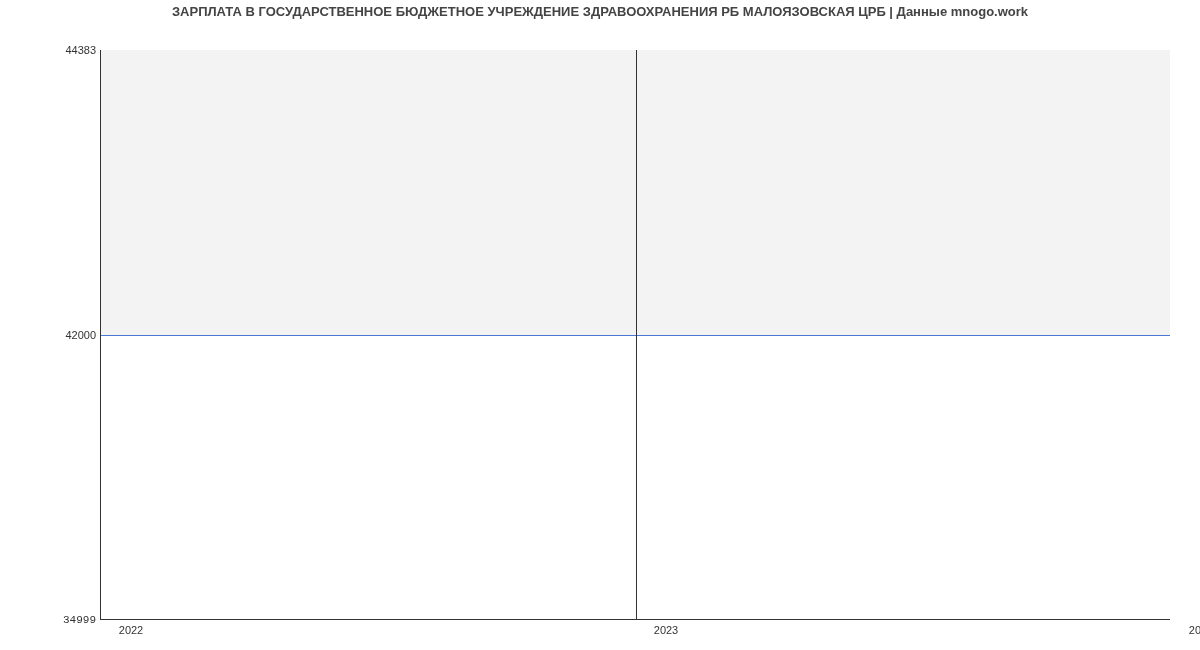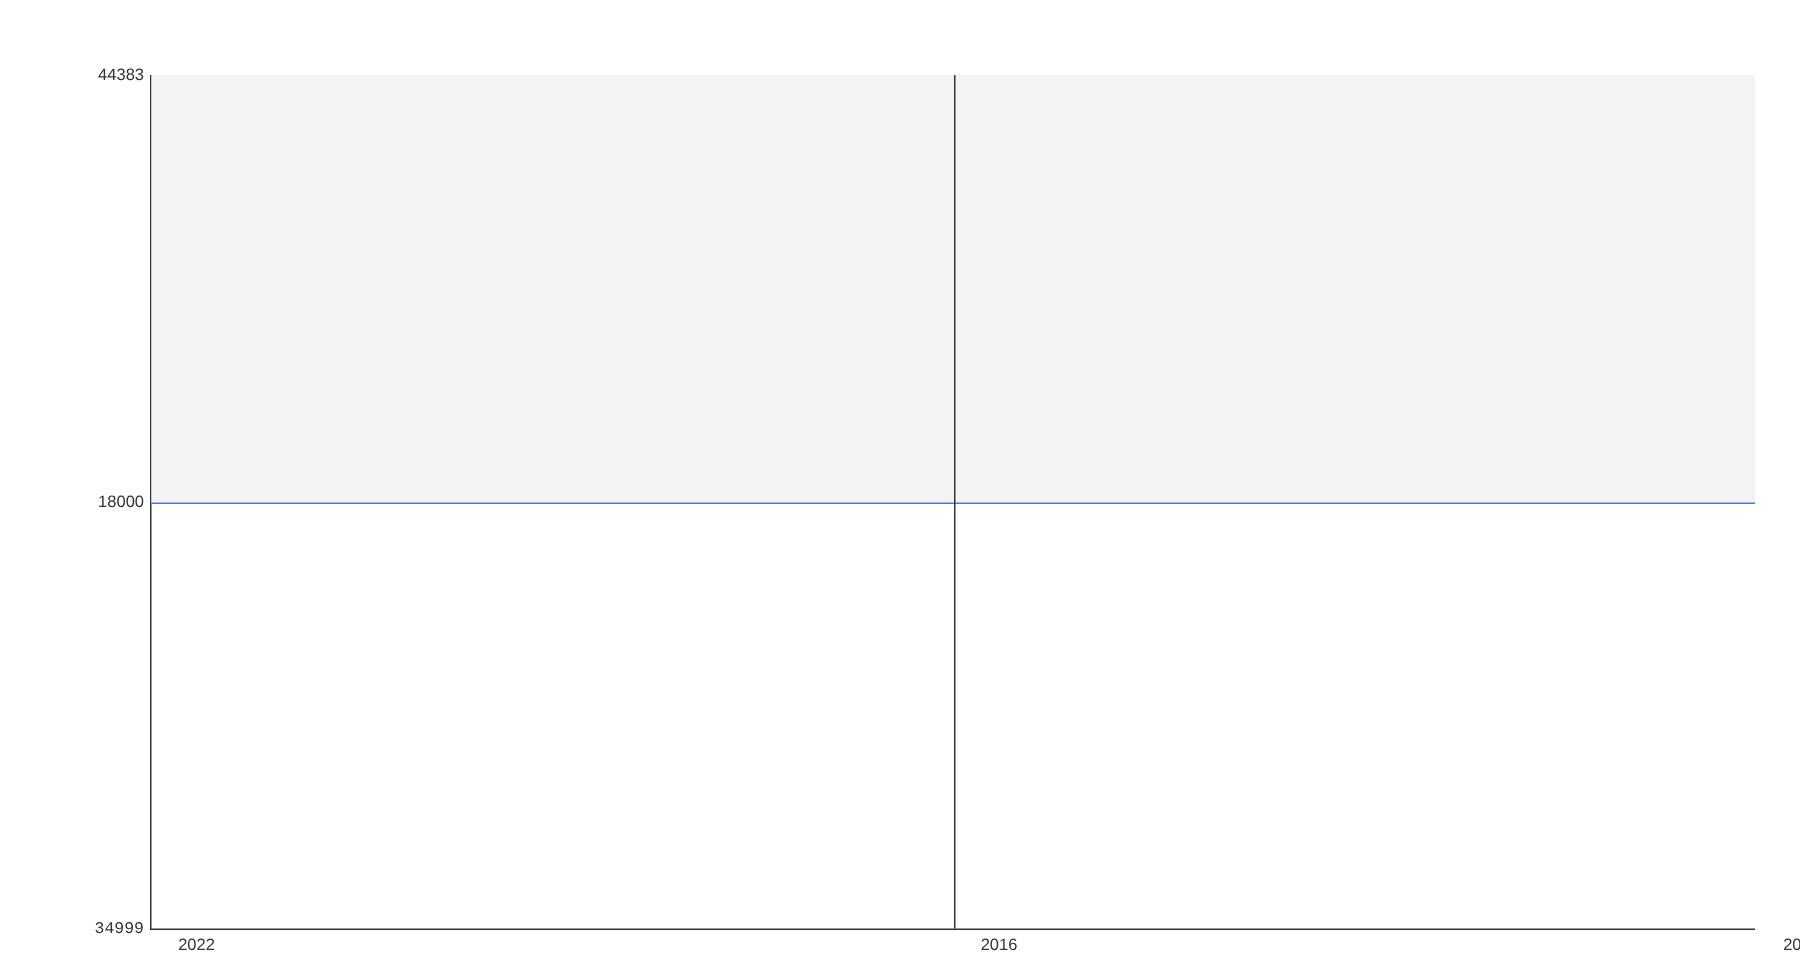--- a/index.html
+++ b/index.html
@@ -75,27 +75,28 @@
     font-size: 11px;
     color: #333;
     text-align: center;
     margin-left: 31px;
   }
 </style>
 </head>
 <body>
 
 <div class="chart-wrap">
+  <div class="title">ЗАРПЛАТА В ГОСУДАРСТВЕННОЕ БЮДЖЕТНОЕ УЧРЕЖДЕНИЕ ЗДРАВООХРАНЕНИЯ РБ МАЛОЯЗОВСКАЯ ЦРБ | Данные mnogo.work</div>
 
   <div class="plot">
     <div class="area" id="area-fill" style="top: 0px; height: 285px;"></div>
     <div class="line" id="data-line" style="top: 285px;"></div>
     <div class="vgrid" id="vgrid-2023" style="left: 535px;"></div>
   </div>
 
   <div class="ytick" id="yt0" style="top: 620px; font-family: Liberation Mono, monospace;">34999</div>
-  <div class="ytick" id="yt1" style="top: 335px;">18000</div>
+  <div class="ytick" id="yt1" style="top: 335px;">42000</div>
   <div class="ytick" id="yt2" style="top: 50px;">44383</div>
 
   <div class="xtick" id="xt0" style="left: 100px;">2022</div>
-  <div class="xtick" id="xt1" style="left: 635px;">2016</div>
+  <div class="xtick" id="xt1" style="left: 635px;">2023</div>
   <div class="xtick" id="xt2" style="left: 1170px;">2026</div>
 </div>
 
 </body></html>

